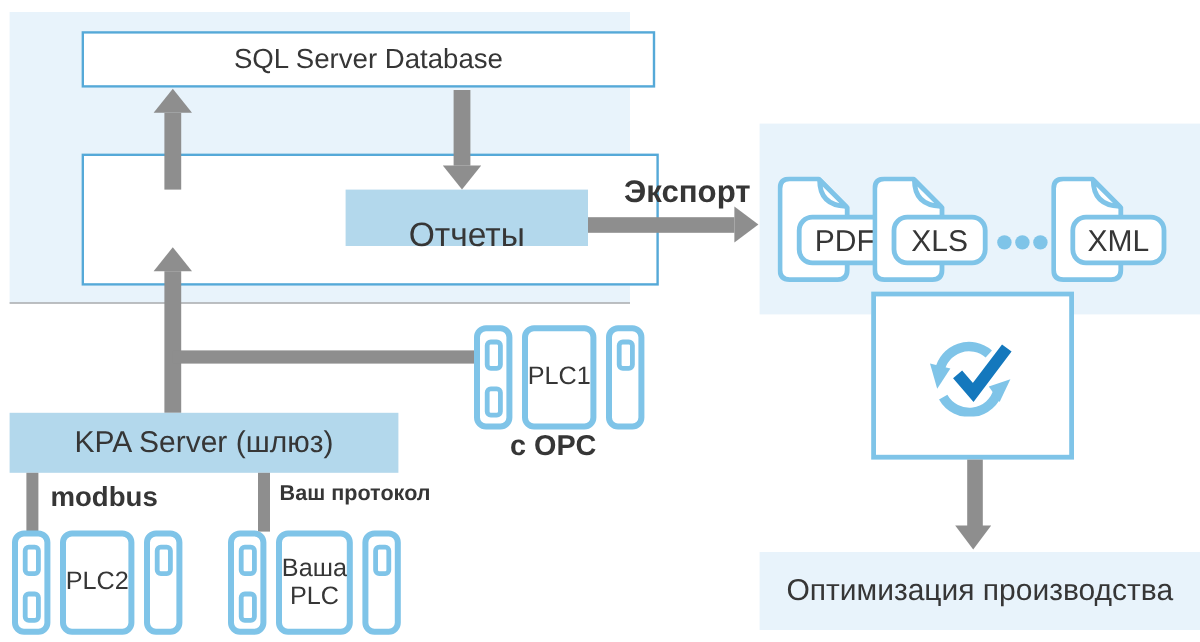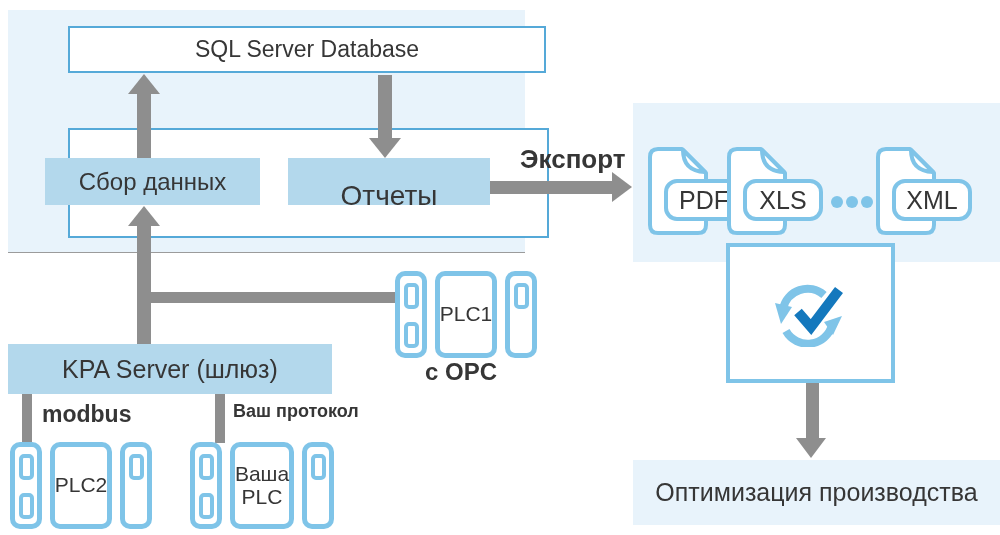--- a/index.html
+++ b/index.html
@@ -47,23 +47,20 @@
 <div id="stage">
 
   <div class="abs panel" style="left:8px;top:10px;width:517px;height:243px;border-bottom:1px solid #9b9b9b;"></div>
 
   <div class="abs wbox" style="left:27px;top:26px;width:478px;height:47px;">
     <span class="lbl" style="font-size:23px;">SQL Server Database</span>
   </div>
 
   <div class="abs wbox" style="left:27px;top:128px;width:481px;height:110px;"></div>
 
-  <div class="abs bluebox" style="left:45px;top:158px;width:215px;height:47px;">
-    <span class="lbl" style="font-size:24px;">Сбор данных</span>
-  </div>
 
   <div class="abs bluebox" style="left:288px;top:158px;width:202px;height:47px;">
     <span class="lbl" style="font-size:28px;margin-top:28px;">Отчеты</span>
   </div>
 
   <div class="abs shaft" style="left:137px;top:94px;width:14px;height:64px;"></div>
   <div class="abs ah ah-up" style="left:128px;top:74px;"></div>
 
   <div class="abs shaft" style="left:378px;top:75px;width:14px;height:63px;"></div>
   <div class="abs ah ah-down" style="left:369px;top:138px;"></div>

